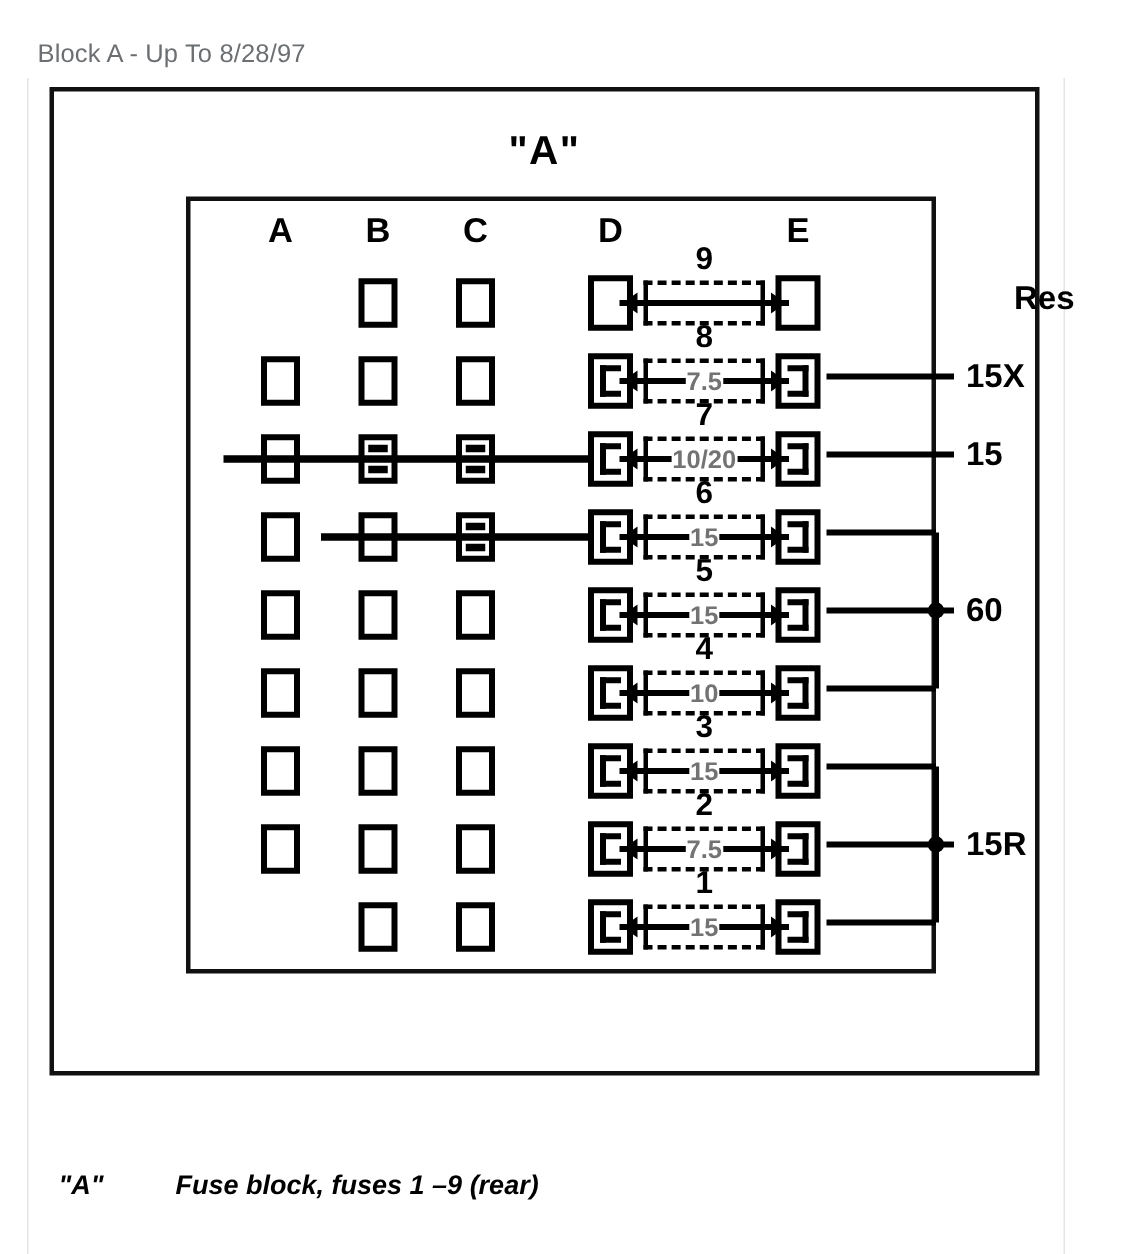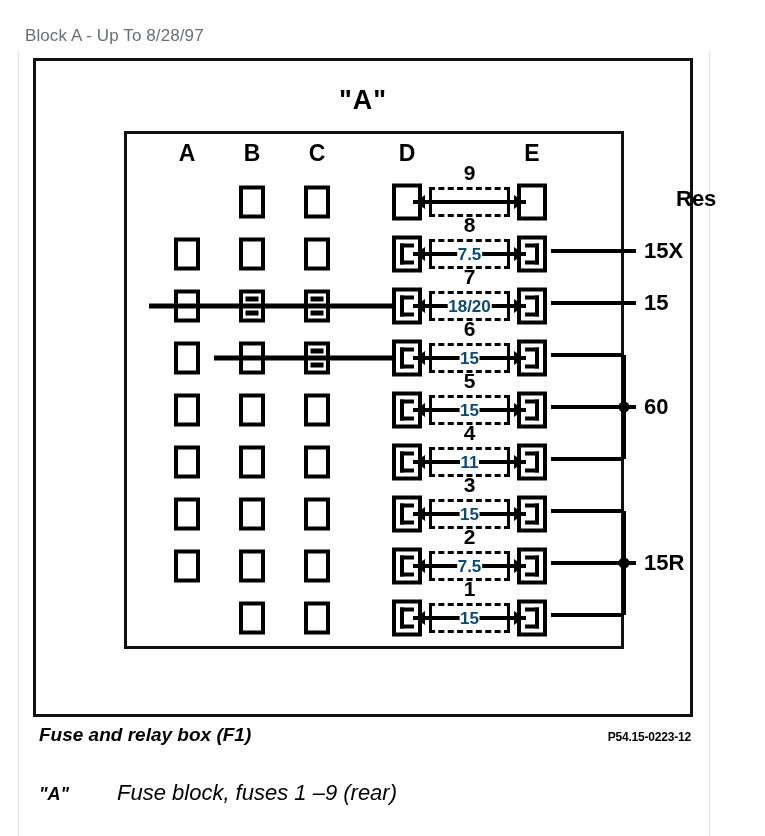--- a/index.html
+++ b/index.html
@@ -177,21 +177,21 @@
     font-size: 21px;
     font-weight: bold;
     color: #000;
     transform: translate(-50%, -100%);
   }
   
   .fuse-amp {
     position: absolute;
     font-size: 17px;
     font-weight: bold;
-    color: #0c4a6e;
+    color: #737373;
     background: #fff;
     padding: 0 1px;
     transform: translate(-50%, -50%);
   }
 
   
   .rail-label {
     position: absolute;
     font-size: 22px;
     font-weight: bold;
@@ -253,22 +253,22 @@
   }
   .legend-key {
     width: 78px;
     flex: 0 0 78px;
     font-size: 18px;
     font-weight: bold;
     font-style: italic;
     color: #000;
   }
   .legend-val {
-    font-size: 22px;
-    font-weight: normal;
+    font-size: 18px;
+    font-weight: bold;
     font-style: italic;
     color: #000;
   }
 </style>
 </head>
 <body>
 
 <div id="page-heading">Block A - Up To 8/28/97</div>
 
 <div id="doc-card">
@@ -322,21 +322,21 @@
           <div class="clip"></div>
         </div>
         <div class="term e-term" style="left: 405px; top: 172px;">
           <div class="clip"></div>
         </div>
         <div class="fuse-body" style="left: 302px; width: 81px; top: 172px;"></div>
         <div class="fuse-wire" style="left: 286px; width: 113px; top: 172px;"></div>
         <div class="arrow left" style="left: 288px; top: 172px;"></div>
         <div class="arrow right" style="left: 387px; top: 172px;"></div>
         <div class="fuse-no" style="left: 342.5px; top: 155px;">7</div>
-        <div class="fuse-amp" style="left: 342.5px; top: 173px;">18/20</div>
+        <div class="fuse-amp" style="left: 342.5px; top: 173px;">10/20</div>
         <div class="plug" style="left: 60px; top: 224px;"></div>
         <div class="plug" style="left: 125px; top: 224px;"></div>
         <div class="plug" style="left: 190px; top: 224px;">
           <div class="contact top"></div>
           <div class="contact bot"></div>
         </div>
         <div class="busbar" style="left: 87px; width: 193px; top: 224px;"></div>
         <div class="term d-term" style="left: 280px; top: 224px;">
           <div class="clip"></div>
         </div>
@@ -371,21 +371,21 @@
           <div class="clip"></div>
         </div>
         <div class="term e-term" style="left: 405px; top: 328px;">
           <div class="clip"></div>
         </div>
         <div class="fuse-body" style="left: 302px; width: 81px; top: 328px;"></div>
         <div class="fuse-wire" style="left: 286px; width: 113px; top: 328px;"></div>
         <div class="arrow left" style="left: 288px; top: 328px;"></div>
         <div class="arrow right" style="left: 387px; top: 328px;"></div>
         <div class="fuse-no" style="left: 342.5px; top: 311px;">4</div>
-        <div class="fuse-amp" style="left: 342.5px; top: 329px;">11</div>
+        <div class="fuse-amp" style="left: 342.5px; top: 329px;">10</div>
         <div class="plug" style="left: 60px; top: 380px;"></div>
         <div class="plug" style="left: 125px; top: 380px;"></div>
         <div class="plug" style="left: 190px; top: 380px;"></div>
         <div class="term d-term" style="left: 280px; top: 380px;">
           <div class="clip"></div>
         </div>
         <div class="term e-term" style="left: 405px; top: 380px;">
           <div class="clip"></div>
         </div>
         <div class="fuse-body" style="left: 302px; width: 81px; top: 380px;"></div>
@@ -439,24 +439,20 @@
       <div class="wire-v" style="left: 586px; top: 450px; height: 104px;"></div>
       <div class="wire-h" style="left: 588px; width: 12px; top: 502px;"></div>
       <div class="junction" style="left: 588px; top: 502px;"></div>
       <div class="rail-label" style="left: 640px; top: 138px;">Res</div>
       <div class="rail-label" style="left: 608px; top: 190px;">15X</div>
       <div class="rail-label" style="left: 608px; top: 242px;">15</div>
       <div class="rail-label" style="left: 608px; top: 346px;">60</div>
       <div class="rail-label" style="left: 608px; top: 502px;">15R</div>
     </div>
 
-  <div id="caption-row">
-    <div id="caption-title">Fuse and relay box (F1)</div>
-    <div id="caption-partno">P54.15-0223-12</div>
-  </div>
 
   <div id="legend">
 
   <div class="legend-row">
         <div class="legend-key">"A"</div>
         <div class="legend-val">Fuse block, fuses 1 –9 (rear)</div>
       </div>
     </div>
 
 </div>

